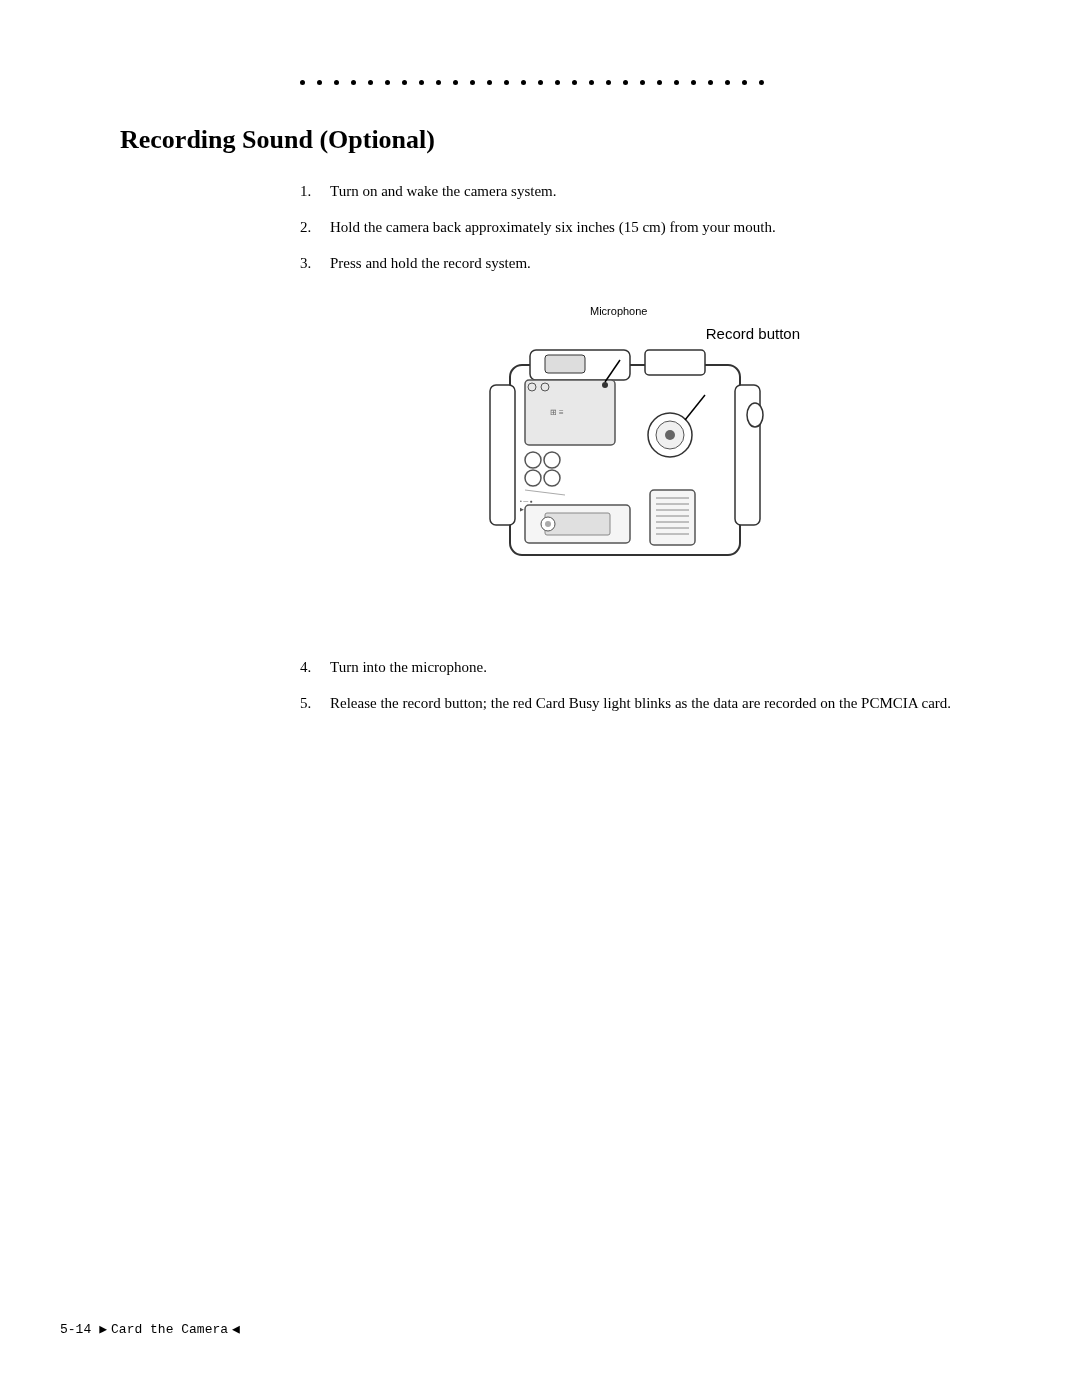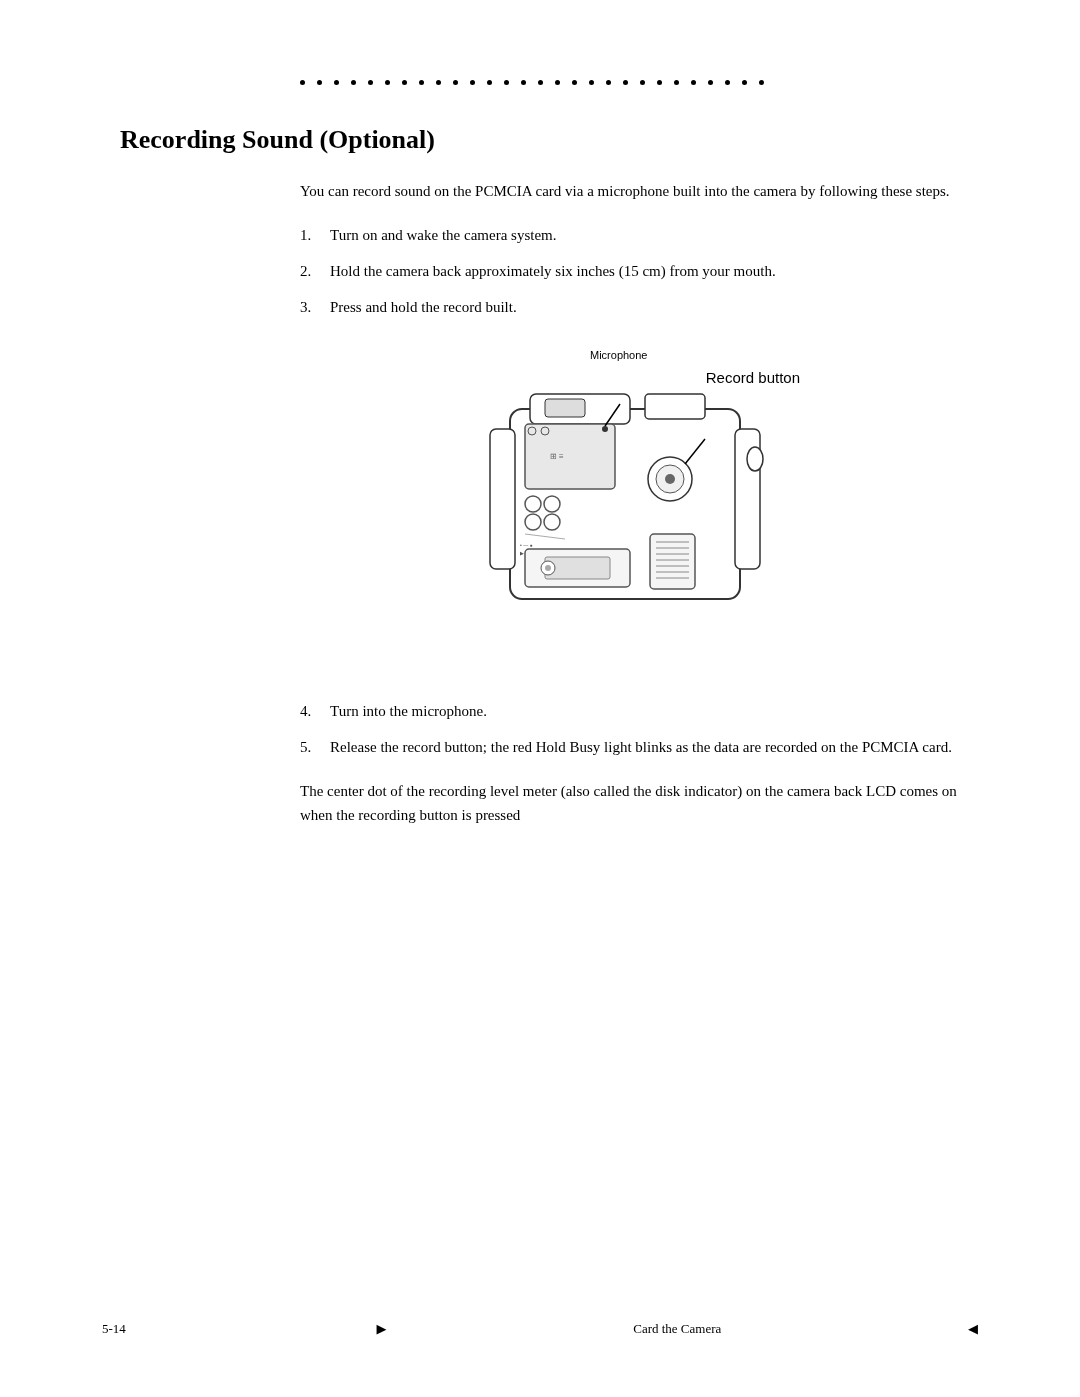--- a/index.html
+++ b/index.html
@@ -109,24 +109,23 @@
       right: 20px;
     }
 
     .footer-line {
       position: absolute;
       bottom: 60px;
       left: 0;
       right: 0;
       display: flex;
       align-items: center;
-      padding: 0 102px;
+      padding: 0 60px;
       font-size: 13px;
-      font-family: Liberation Serif, serif;
-      justify-content: space-between;
+      font-family: Liberation Mono, monospace;
     }
 
     .footer-line .page-num {
       margin-right: 8px;
     }
 
     .footer-arrow-right {
       margin-right: 4px;
     }
 
@@ -173,34 +172,33 @@
       <span></span>
     <span></span>
       <span></span>
       <span></span>
   </div>
 
   <h1 class="section-title">Recording Sound (Optional)</h1>
 
   <div class="content-area">
 
-    <p class="intro-text">You can record sound on the PCMCIA card via a microphone built into the camera by following these steps.</p>
 
     <ol class="steps-list">
       <li>
         <span class="step-num">1.</span>
         <span class="step-text">Turn on and wake the camera system.</span>
       </li>
       <li>
         <span class="step-num">2.</span>
         <span class="step-text">Hold the camera back approximately six inches (15 cm) from your mouth.</span>
       </li>
       <li>
         <span class="step-num">3.</span>
-        <span class="step-text">Press and hold the record built.</span>
+        <span class="step-text">Press and hold the record system.</span>
       </li>
     </ol>
 
     <div class="camera-diagram">
       <div class="camera-svg-container" style="position:relative;">
         
         <div class="diagram-label label-microphone" style="position:absolute; top:0px; left:120px; font-size:11px; font-family:Arial,sans-serif;">Microphone</div>
         <div class="diagram-label label-record-btn" style="position:absolute; top:20px; right:-10px; font-size:15px; font-family:Arial,sans-serif;">Record button</div>
 
         
@@ -265,25 +263,24 @@
       </div>
     </div>
 
     <ol class="steps-list" style="margin-top:10px;">
       <li>
         <span class="step-num">4.</span>
         <span class="step-text">Turn into the microphone.</span>
       </li>
       <li>
         <span class="step-num">5.</span>
-        <span class="step-text">Release the record button; the red Hold Busy light blinks as the data are recorded on the PCMCIA card.</span>
+        <span class="step-text">Release the record button; the red Card Busy light blinks as the data are recorded on the PCMCIA card.</span>
       </li>
     </ol>
 
-    <p class="bottom-text">The center dot of the recording level meter (also called the disk indicator) on the camera back LCD comes on when the recording button is pressed</p>
 
   </div>
 
   <div class="footer-line">
     <span class="page-num">5-14</span>
     <span class="footer-arrow-right">▶</span>
     <span>Card the Camera</span>
     <span class="footer-arrow-left">◀</span>
   </div>
 

